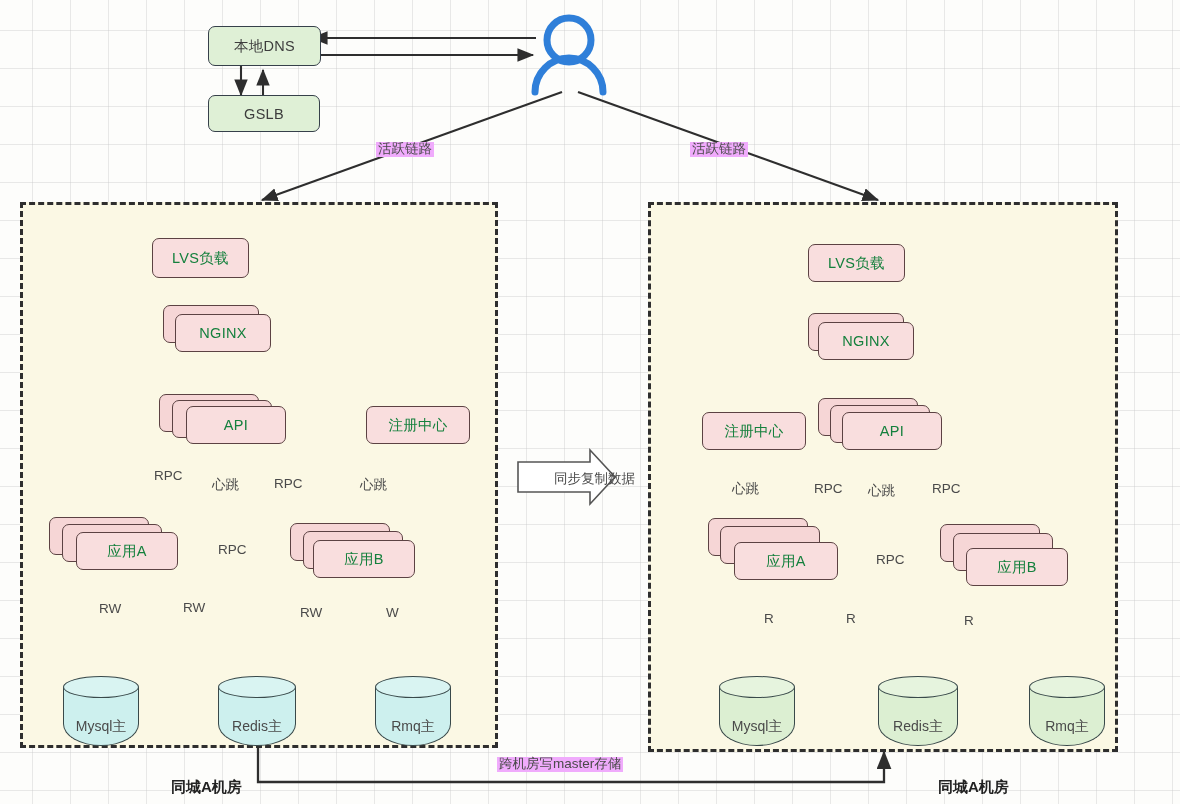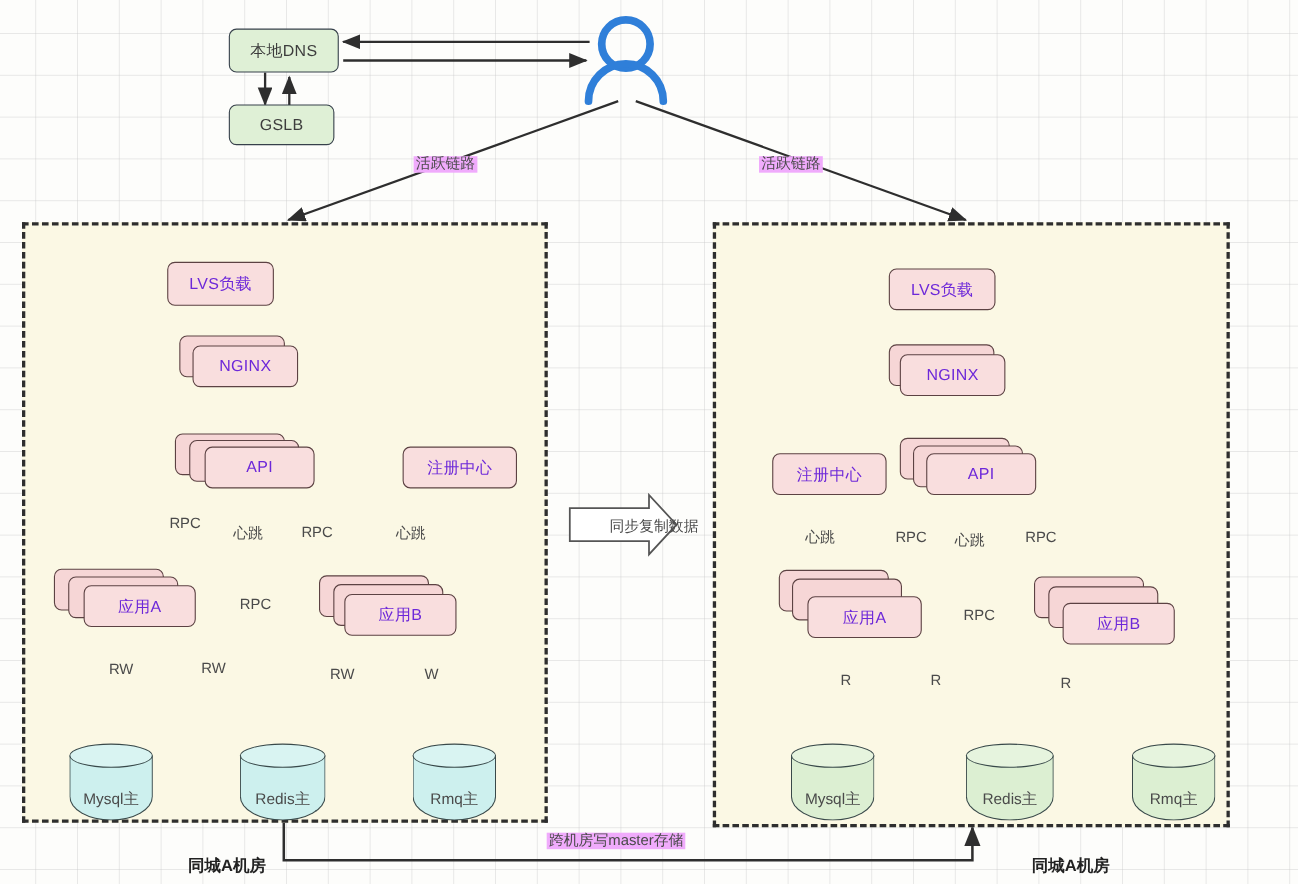--- a/index.html
+++ b/index.html
@@ -29,21 +29,21 @@
     box-sizing:border-box;
     display:flex;align-items:center;justify-content:center;
     border-radius:7px;
     font-size:14.5px;
     color:#4a4a4a;
     letter-spacing:.3px;
     white-space:nowrap;
     z-index:5;
   }
   .green{background:#dff0d6;border:1.7px solid #36404a;color:#3d3d3d;}
-  .pink{background:#f9dede;border:1.9px solid #5c4243;color:#6d28d9;}
+  .pink{background:#f9dede;border:1.9px solid #5c4243;color:#15803d;}
 
   
   .stack{position:absolute;z-index:4;}
   .stack .card{
     position:absolute;
     box-sizing:border-box;
     background:#f6d6d6;border:1.9px solid #5c4243;border-radius:7px;
   }
 
   
@@ -171,22 +171,22 @@
 
   <g stroke="#2f7fd9" fill="none">
     <circle cx="569" cy="40" r="22" stroke-width="7"></circle>
     <path d="M535,92 a34,34 0 0 1 68,0" stroke-width="7" stroke-linecap="round"></path>
   </g>
 </svg>
 
 <div class="dc" style="left:20px;top:202px;width:478px;height:546px;"></div>
 <div class="dc" style="left:648px;top:202px;width:470px;height:550px;"></div>
 
-<div class="node green" style="left:208px;top:26px;width:100px;height:40px;text-align:right;">本地DNS</div>
-<div class="node green" style="left:208px;top:95px;width:96px;height:37px;">GSLB</div>
+<div class="node green" style="left:208px;top:26px;width:113px;height:40px;text-align:right;">本地DNS</div>
+<div class="node green" style="left:208px;top:95px;width:112px;height:37px;">GSLB</div>
 
 <div class="elabel onwhite" style="left:376px;top:142px;">活跃链路</div>
 <div class="elabel onwhite" style="left:690px;top:142px;">活跃链路</div>
 
 <div class="node pink" style="left:152px;top:238px;width:97px;height:40px;">LVS负载</div>
 
 <div class="stack" style="left:163px;top:305px;">
   <div class="card" style="left:0;top:0;width:96px;height:38px;"></div>
 </div>
 <div class="node pink" style="left:175px;top:314px;width:96px;height:38px;">NGINX</div>

